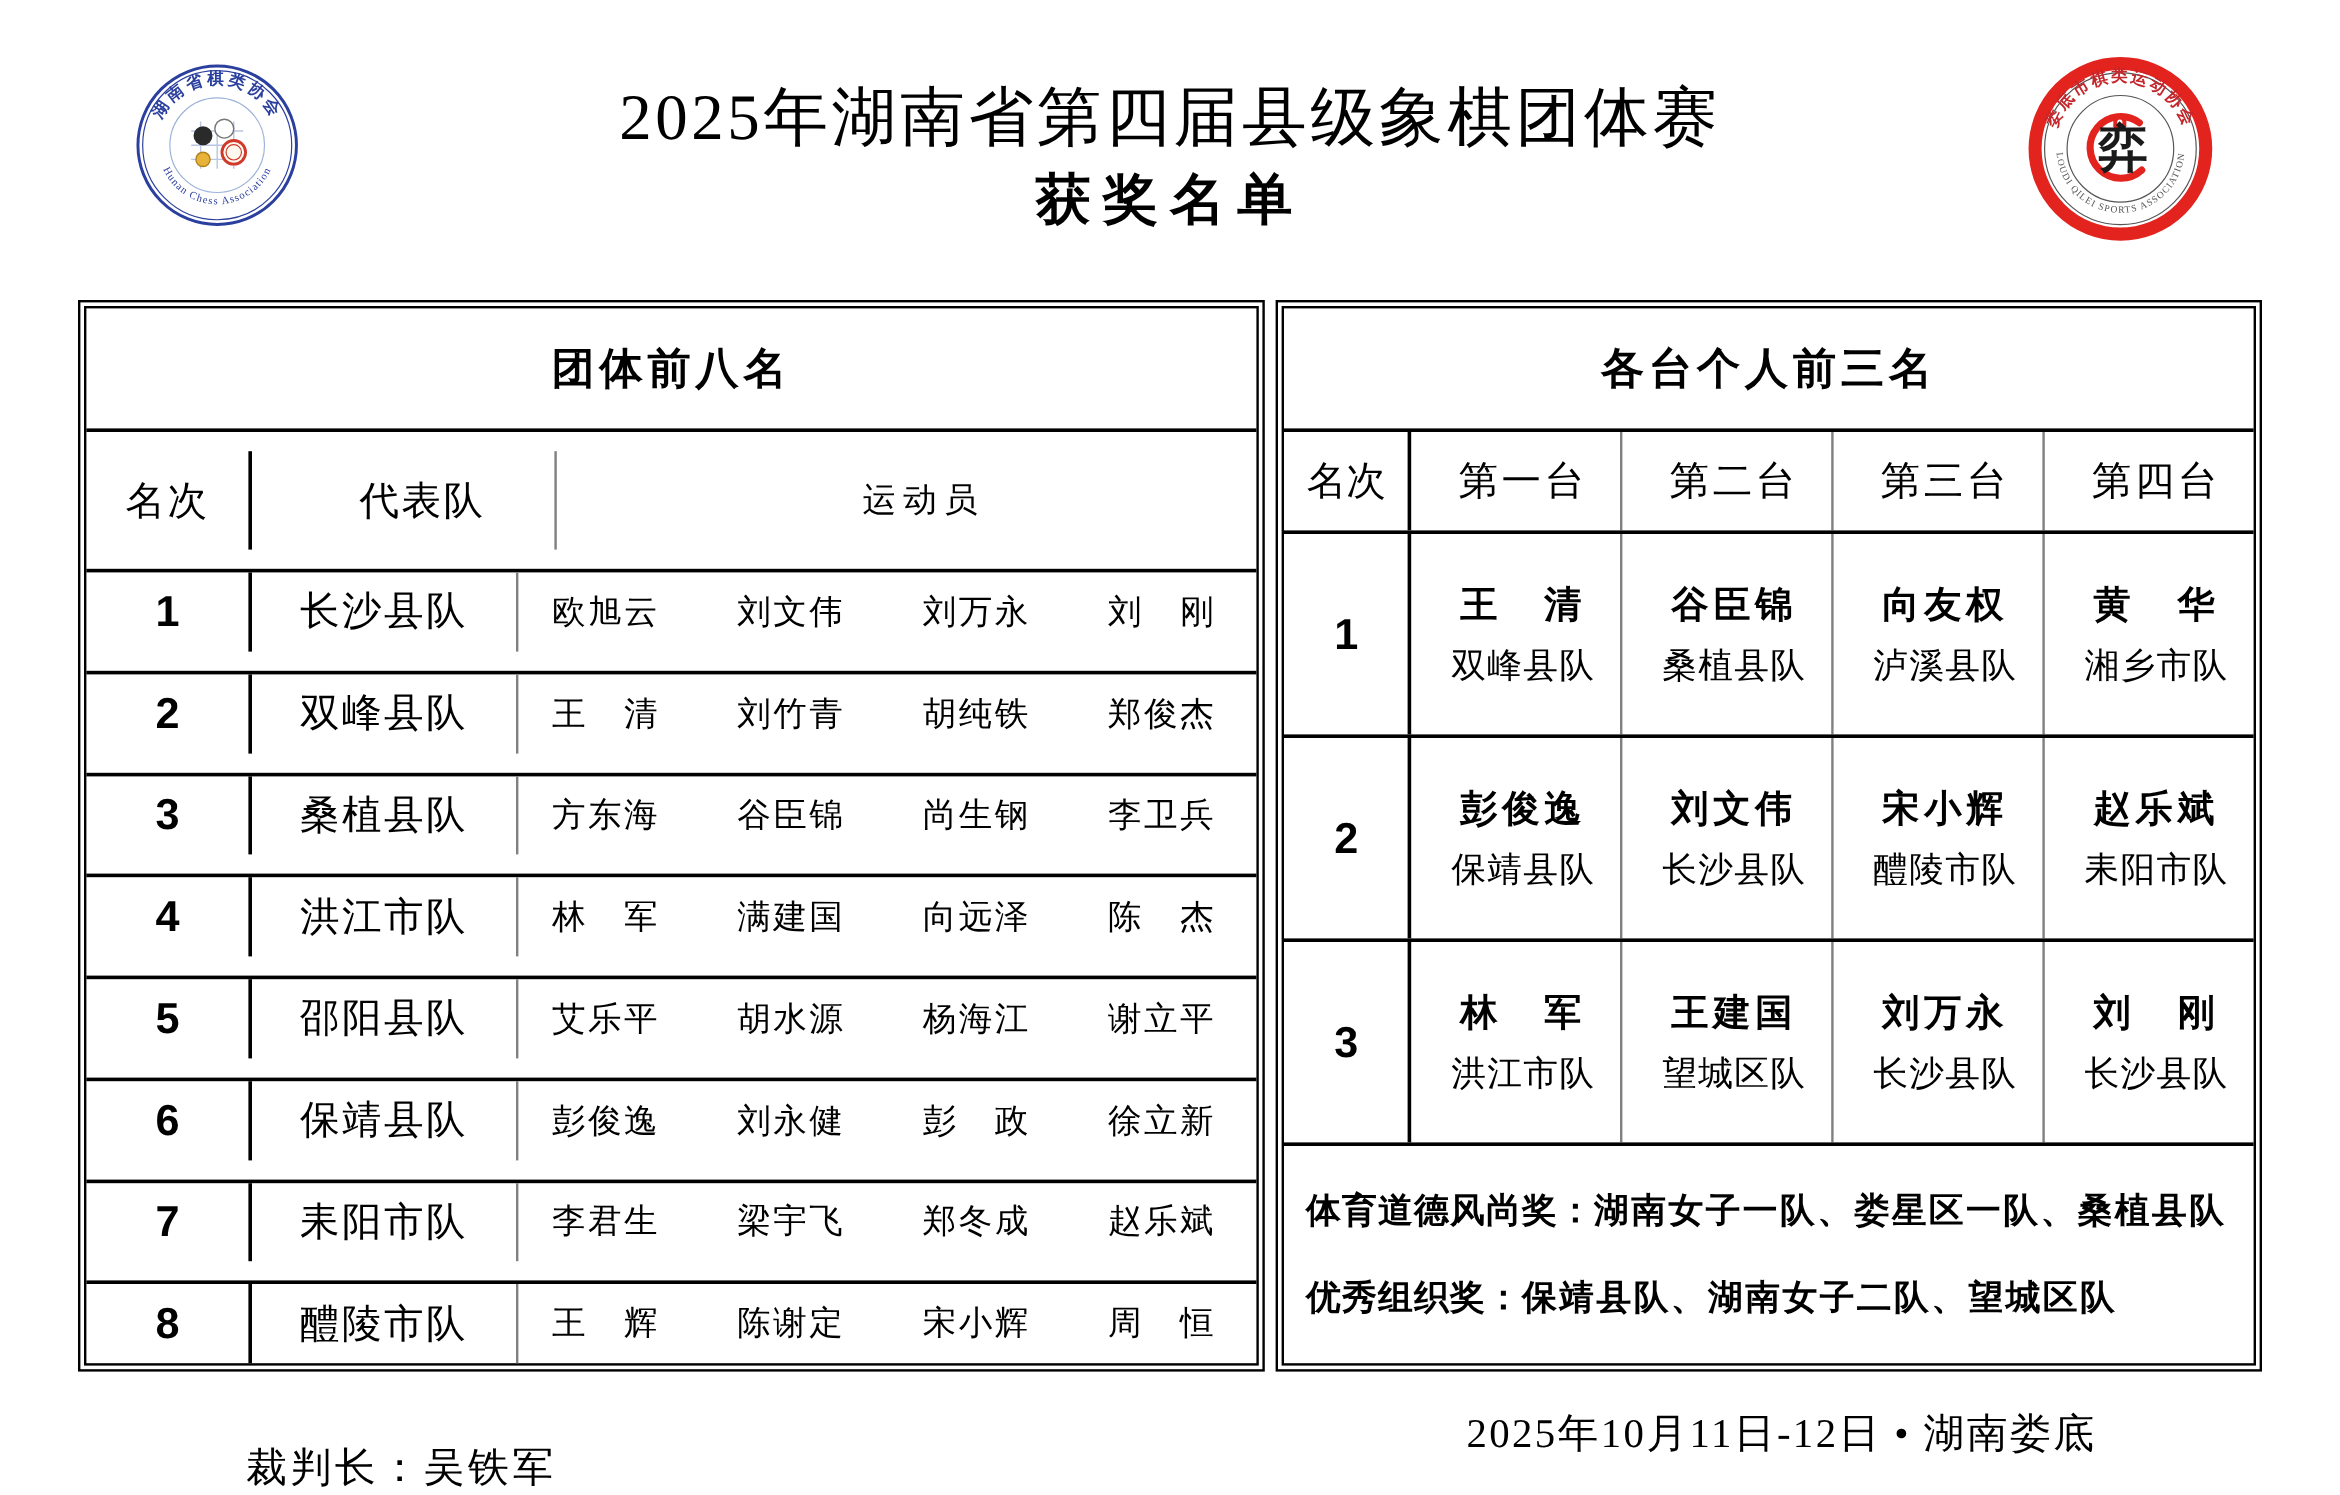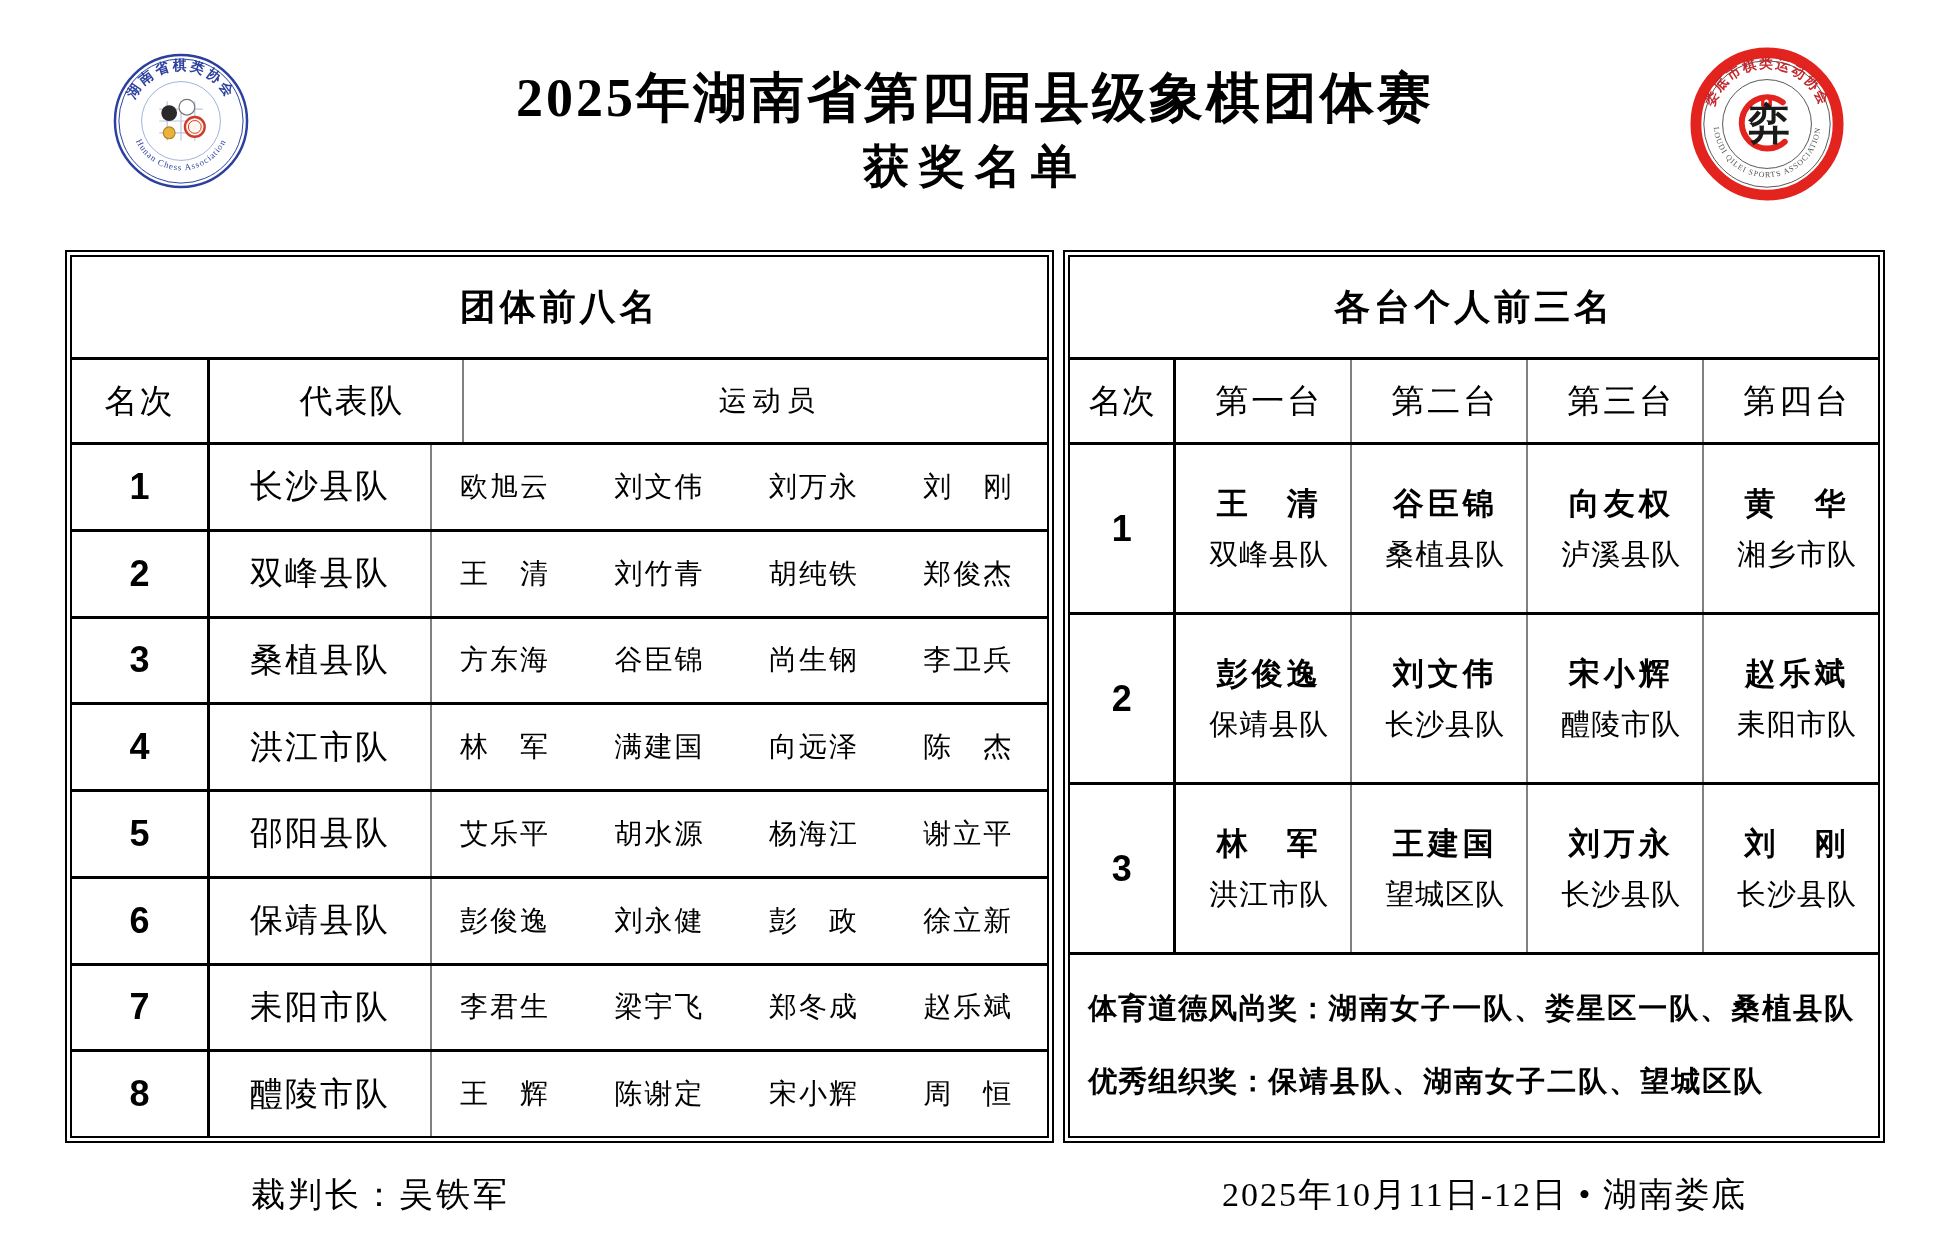--- a/index.html
+++ b/index.html
@@ -1,33 +1,33 @@
 <!DOCTYPE html>
 <html><head>
 <meta charset="utf-8">
 <style>
   html,body{margin:0;padding:0;background:#ffffff;}
   .page{position:relative;width:1950px;height:1246px;background:#fff;overflow:hidden;
         font-family:"Liberation Serif", serif;color:#000;}
 
   
   .title1{position:absolute;top:62px;left:0;width:100%;text-align:center;
-          font-size:54px;font-weight:bold;letter-spacing:3px;}
+          font-size:54px;font-weight:normal;letter-spacing:3px;}
   .title2{position:absolute;top:136px;left:0;width:100%;text-align:center;
           font-size:46px;font-weight:bold;letter-spacing:10px;}
   .logo{position:absolute;}
   .logo-left{top:52px;left:112px;width:138px;height:138px;}
   .logo-right{top:45px;left:1688px;width:158px;height:158px;}
 
   
   .tables{position:absolute;left:65px;top:250px;width:1820px;height:893px;
           display:flex;}
   .panel{box-sizing:border-box;border:7px double #000;height:893px;
          display:flex;flex-direction:column;background:#fff;}
-  .left-panel{width:1084px;margin-right:9px;}
+  .left-panel{width:1084px;margin-right:9px;gap:16px;}
   .right-panel{width:900px;}
 
   .sec-title{flex:0 0 100px;display:flex;align-items:center;justify-content:center;
              font-size:36px;font-weight:bold;letter-spacing:4px;border-bottom:3px solid #000;}
 
   .row{display:flex;min-height:0;}
   .trow,.thead{border-top:3px solid #000;}
   .thead{border-top:none;flex:0 0 82px;font-size:33px;}
   .trow{flex:1 1 0;}
 
@@ -55,21 +55,21 @@
   .wname{font-weight:bold;font-size:31px;letter-spacing:4px;white-space:pre;}
   .wteam{font-size:29px;margin-top:10px;letter-spacing:1px;}
 
   .awards{flex:0 0 181px;border-top:3px solid #000;display:flex;flex-direction:column;
           justify-content:space-evenly;padding-left:18px;}
   .award-line{font-size:29px;}
   .alabel{font-family:"Liberation Sans", sans-serif;font-weight:bold;letter-spacing:1px;}
   .avalue{font-weight:bold;letter-spacing:2px;}
 
   
-  .footer-left{position:absolute;left:205px;top:1172px;font-size:34px;letter-spacing:3px;margin-left:46px;}
+  .footer-left{position:absolute;left:205px;top:1200px;font-size:34px;letter-spacing:3px;}
   .footer-right{position:absolute;left:1222px;top:1172px;font-size:34px;letter-spacing:2px;}
 
   svg text{font-family:"Liberation Serif", serif;}
 </style>
 </head>
 <body>
 
 <div class="page">
 
   <div class="logo logo-left">

